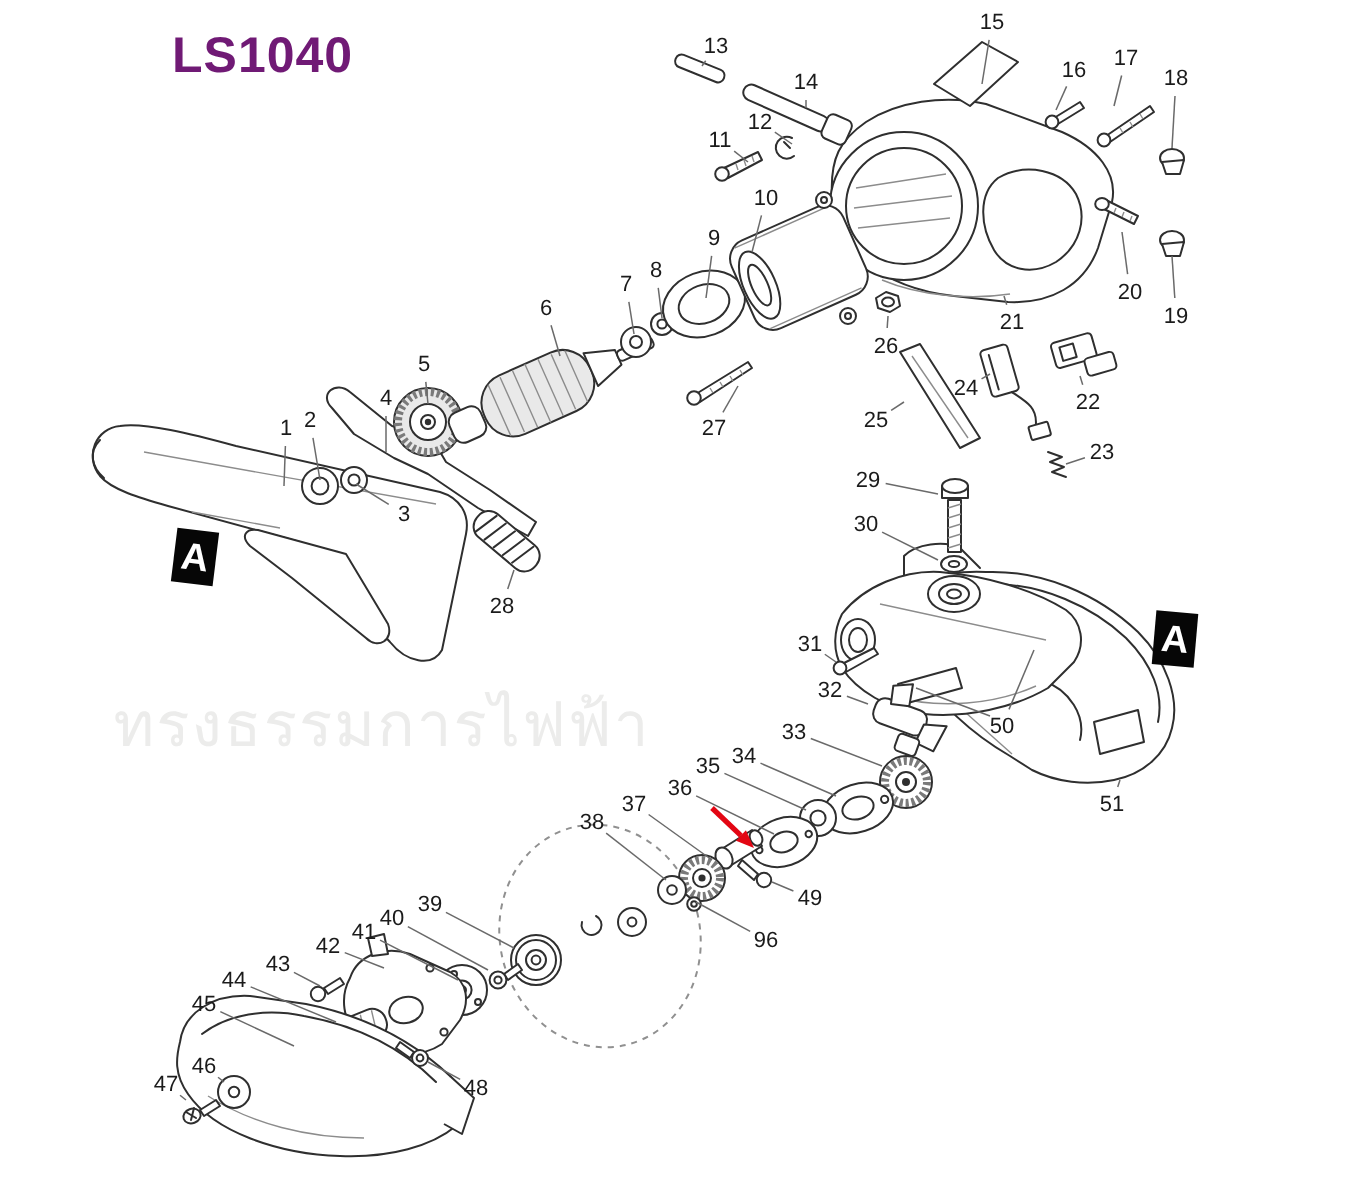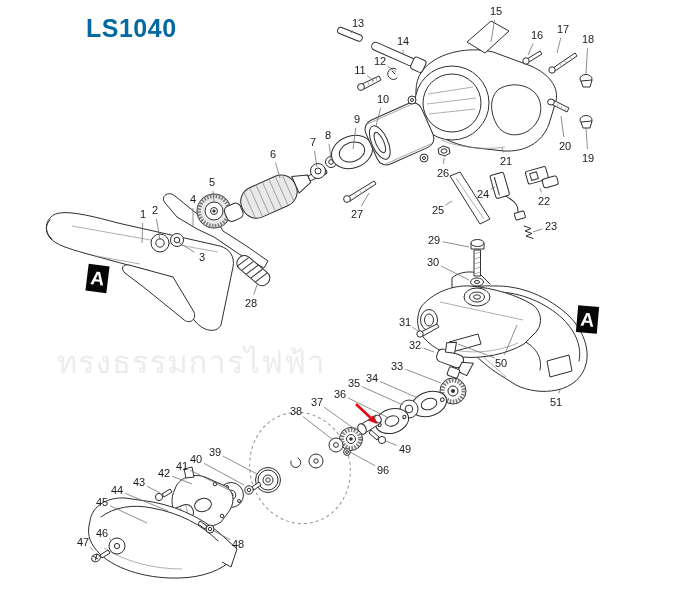--- a/index.html
+++ b/index.html
@@ -1,19 +1,19 @@
 <!DOCTYPE html>
 <html><head>
 <meta charset="utf-8">
 <style>
   html,body{margin:0;padding:0;background:#fff;}
   .page{position:relative;width:685px;height:596px;background:#fff;overflow:hidden;
         font-family:"Liberation Sans","DejaVu Sans",sans-serif;}
   .title{position:absolute;left:86px;top:14px;font-size:25px;font-weight:bold;
-         letter-spacing:.5px;color:#0369a1;}
+         letter-spacing:.5px;color:#701a75;}
   svg{position:absolute;left:0;top:0;}
   .ln{fill:none;stroke:#2f2f2f;stroke-width:1;stroke-linecap:round;stroke-linejoin:round;}
   .fw{fill:#fff;stroke:#2f2f2f;stroke-width:1;stroke-linejoin:round;}
   .fl{fill:#e9e9e9;stroke:#2f2f2f;stroke-width:1;stroke-linejoin:round;}
   .thin{fill:none;stroke:#8c8c8c;stroke-width:.7;}
   .dash{fill:none;stroke:#909090;stroke-width:1;stroke-dasharray:3 3;}
   .teeth{fill:none;stroke:#7a7a7a;stroke-width:4;stroke-dasharray:1.6 1.4;}
   .co{font:11px "Liberation Sans","DejaVu Sans",sans-serif;fill:#1b1b1b;}
   .ld{stroke:#6a6a6a;stroke-width:.75;}
   .wm{font-size:31px;fill:#ececeb;letter-spacing:1px;}

